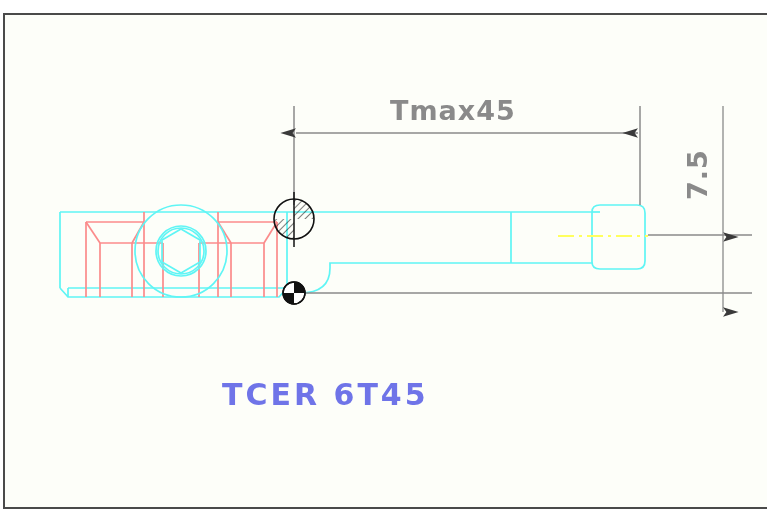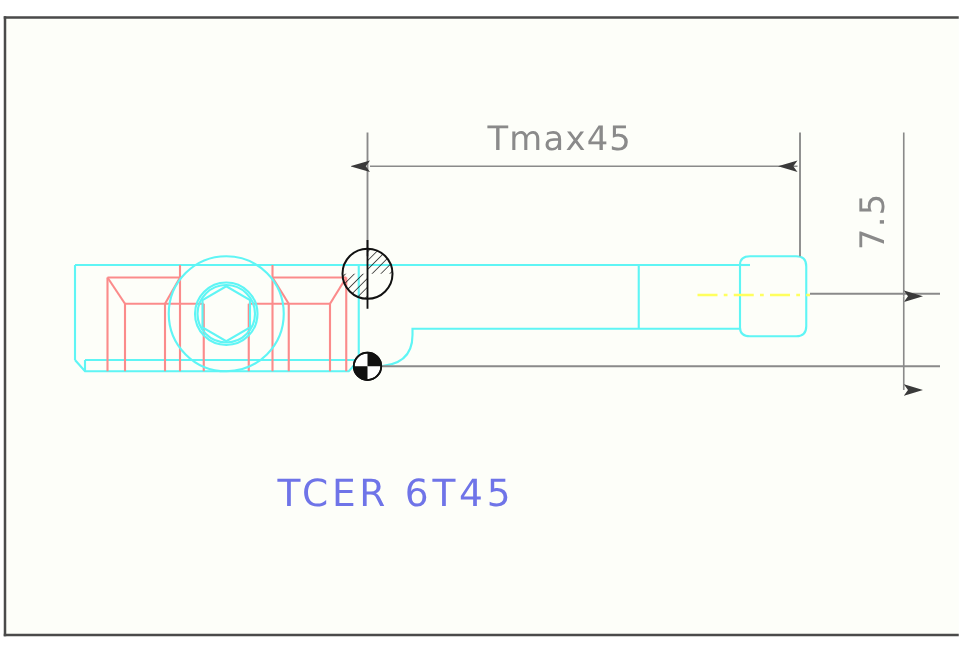--- a/index.html
+++ b/index.html
@@ -12,20 +12,21 @@
     width: 767px;
     height: 523px;
     font-family: "DejaVu Sans", sans-serif;
     overflow: hidden;
   }
   #app {
     position: relative;
     width: 767px;
     height: 523px;
     background: #ffffff;
+    font-weight: bold;
   }
   #canvas-frame {
     position: absolute;
     left: 3px;
     top: 13px;
     width: 764px;
     height: 496px;
     background: #fdfef9;
     border-top: 2px solid #4a4a4a;
     border-left: 2px solid #4a4a4a;

